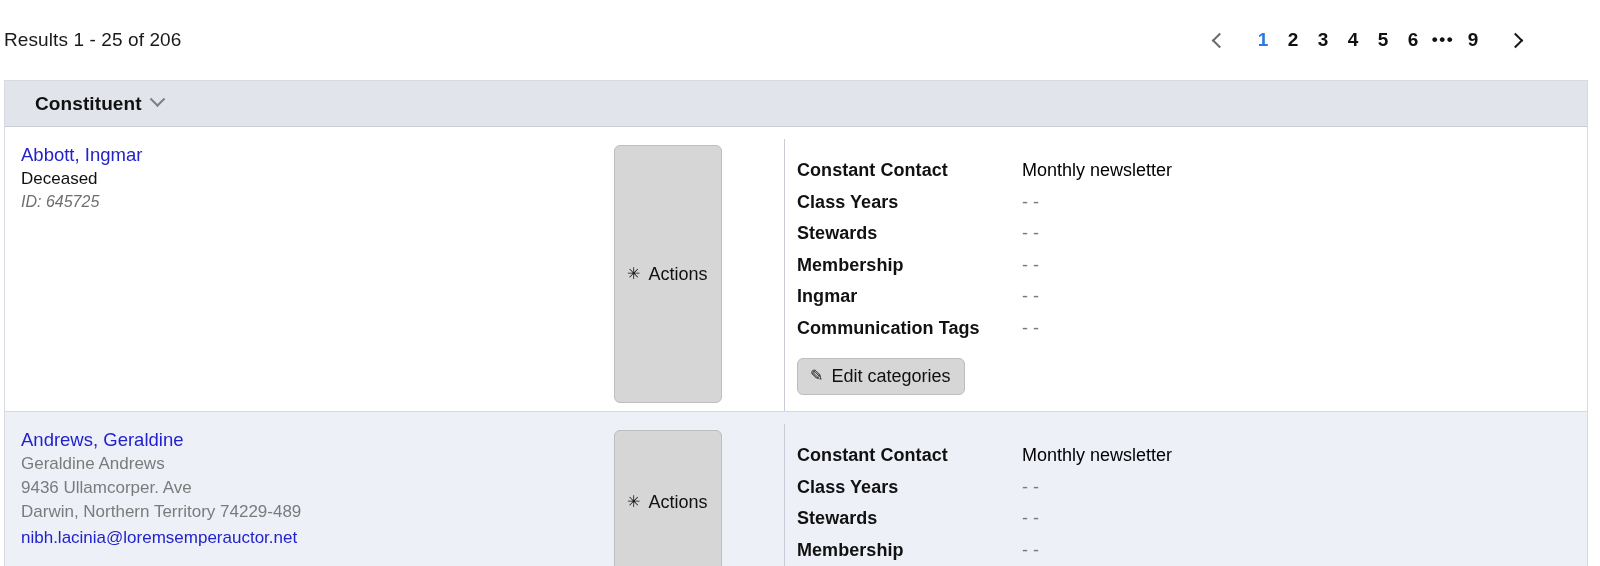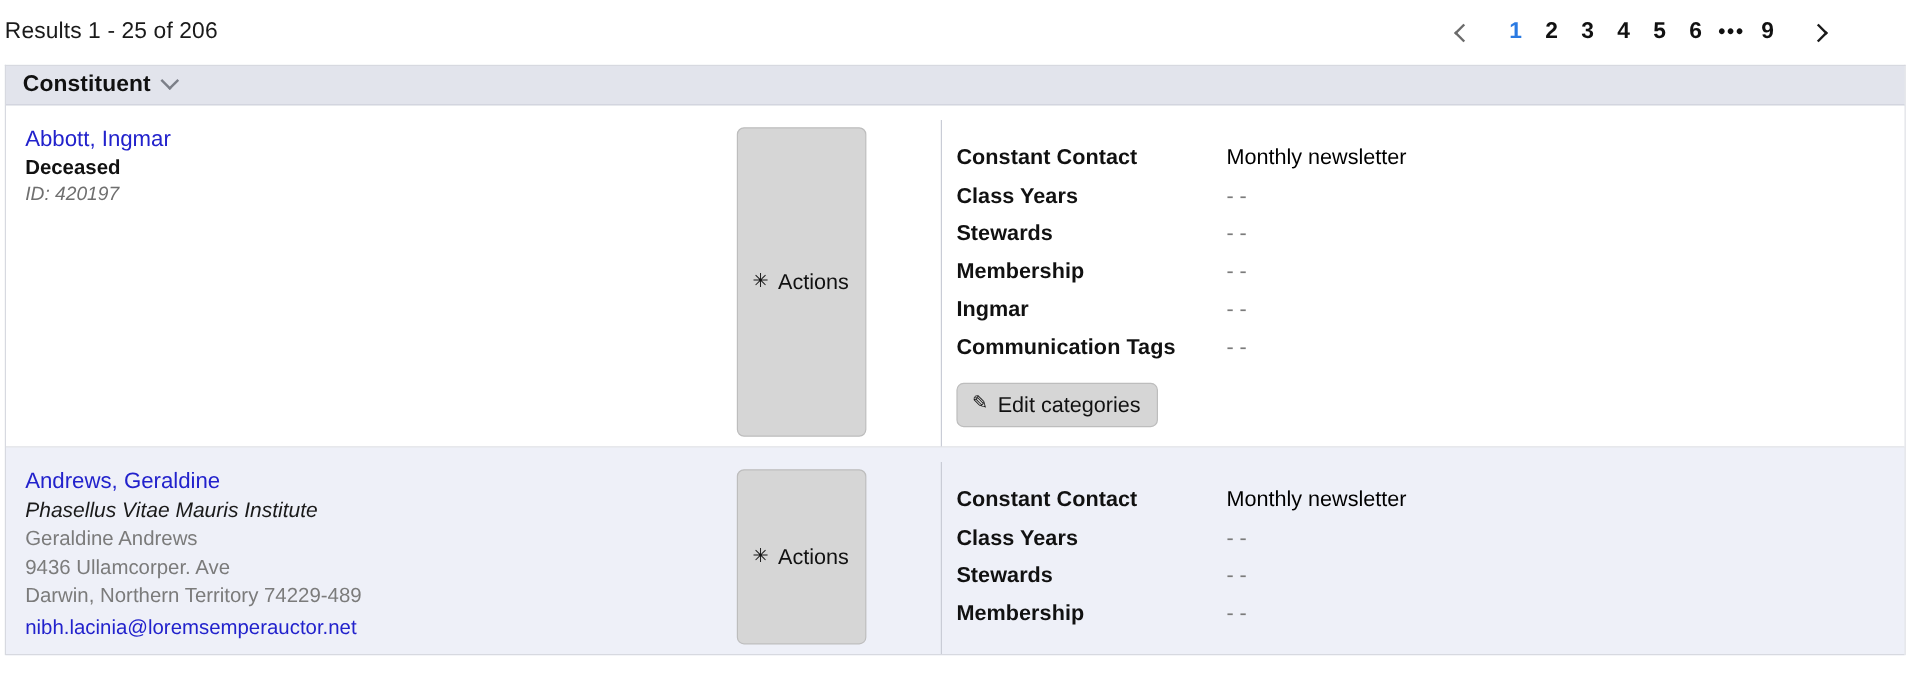--- a/index.html
+++ b/index.html
@@ -16,21 +16,21 @@
 
   .page {
     width: 1600px;
     height: 566px;
     position: relative;
     background: #fff;
   }
 
   
   .topbar {
-    height: 54px;
+    height: 80px;
     display: flex;
     align-items: center;
     justify-content: space-between;
     padding: 0 10px 0 2px;
   }
   .results-count {
     font-size: 19px;
     color: #1a1a1a;
     letter-spacing: 0.1px;
     padding-left: 2px;
@@ -80,24 +80,24 @@
   
   .table {
     margin: 0 12px 0 4px;
     border: 1px solid #d7d9e0;
     border-bottom: none;
     width: 1584px;
   }
   .thead {
     background: #e2e4ec;
     border-bottom: 1px solid #c9ccd6;
-    height: 33px;
-    display: flex;
-    align-items: center;
-    padding-left: 14px;
+    height: 46px;
+    display: flex;
+    align-items: center;
+    padding-left: 30px;
   }
   .th-label {
     font-size: 19px;
     font-weight: bold;
     color: #111;
     letter-spacing: 0.1px;
   }
   .sort-caret {
     display: inline-block;
     margin-left: 10px;
@@ -134,21 +134,21 @@
 
   .name-block { flex: 1; }
   .c-name {
     font-size: 18.5px;
     color: #2222cc;
     line-height: 24px;
     cursor: pointer;
   }
   .c-status {
     font-size: 17px;
-    font-weight: bold;
+    font-weight: normal;
     color: #111;
     line-height: 23px;
   }
   .c-org {
     font-size: 17.5px;
     font-style: italic;
     color: #1a1a1a;
     line-height: 24px;
   }
   .c-sub {
@@ -248,21 +248,21 @@
     <div class="thead">
       <span class="th-label">Constituent</span>
       <span class="sort-caret"></span>
     </div>
 
     <div class="row plain">
       <div class="cell-left">
         <div class="name-block">
           <div class="c-name">Abbott, Ingmar</div>
           <div class="c-status">Deceased</div>
-          <div class="c-id">ID: 420197</div>
+          <div class="c-id">ID: 645725</div>
         </div>
         <div class="actions-wrap">
           <button class="btn">
             <span class="gly">✳</span>
             <span>Actions</span>
           </button>
         </div>
       </div>
 
       <div class="cell-right">
@@ -297,21 +297,20 @@
             <span>Edit categories</span>
           </button>
         </div>
       </div>
     </div>
 
     <div class="row alt">
       <div class="cell-left">
         <div class="name-block">
           <div class="c-name">Andrews, Geraldine</div>
-          <div class="c-org">Phasellus Vitae Mauris Institute</div>
           <div class="c-sub">Geraldine Andrews</div>
           <div class="c-sub">9436 Ullamcorper. Ave</div>
           <div class="c-sub">Darwin, Northern Territory 74229-489</div>
           <div class="c-email">nibh.lacinia@loremsemperauctor.net</div>
         </div>
         <div class="actions-wrap">
           <button class="btn">
             <span class="gly">✳</span>
             <span>Actions</span>
           </button>

